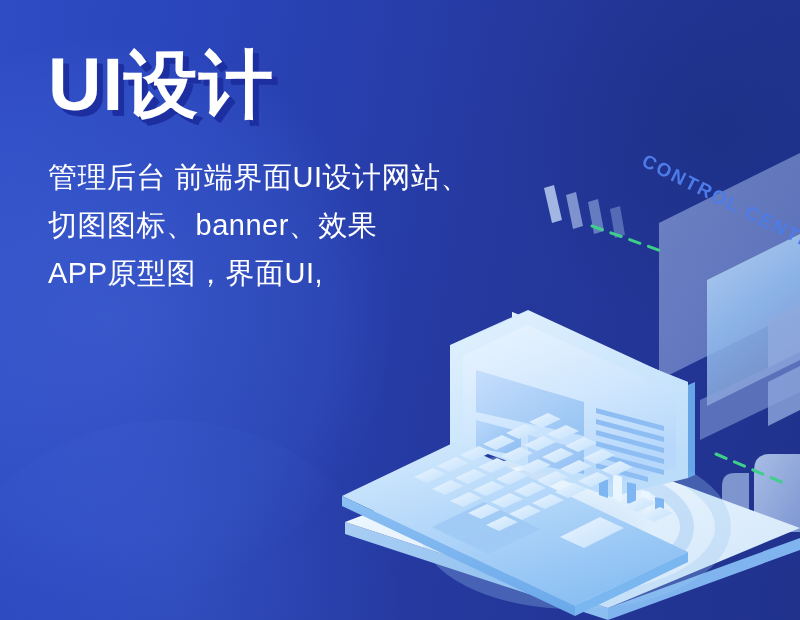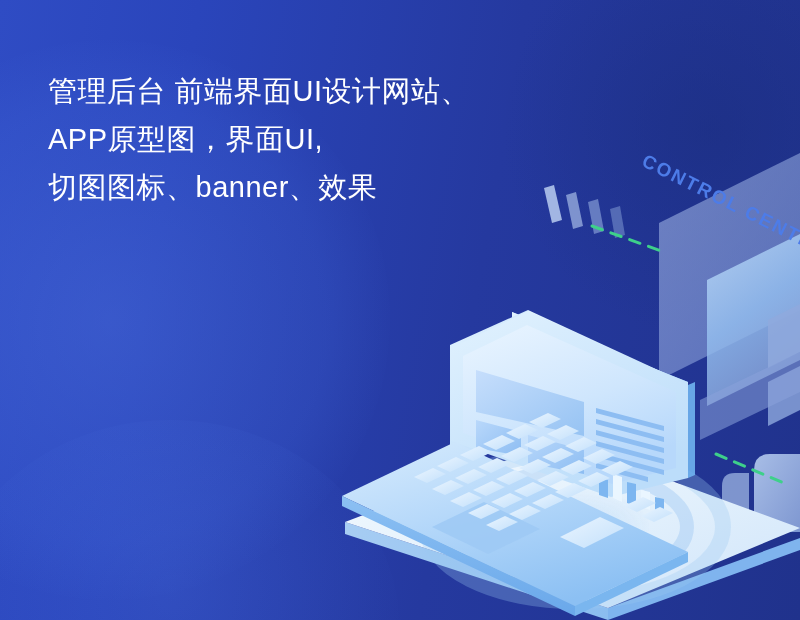--- a/index.html
+++ b/index.html
@@ -354,20 +354,21 @@
 
   <svg class="deco-dash-top" width="80" height="36" viewBox="0 0 80 36">
     <line x1="2" y1="4" x2="74" y2="30" stroke="#3ed08a" stroke-width="3" stroke-dasharray="11 9" stroke-linecap="round"></line>
   </svg>
 
   <svg class="deco-dash-bottom" width="80" height="40" viewBox="0 0 80 40">
     <line x1="2" y1="4" x2="72" y2="34" stroke="#3ed08a" stroke-width="3" stroke-dasharray="11 9" stroke-linecap="round"></line>
   </svg>
 
   <div class="text-block">
+    <div class="headline">UI设计</div>
     <div class="subline">
       <div class="subline-row">管理后台 前端界面UI设计网站、</div>
+      <div class="subline-row">切图图标、banner、效果</div>
       <div class="subline-row">APP原型图，界面UI,</div>
-      <div class="subline-row">切图图标、banner、效果</div>
     </div>
   </div>
 
 </div>
 
 </body></html>

